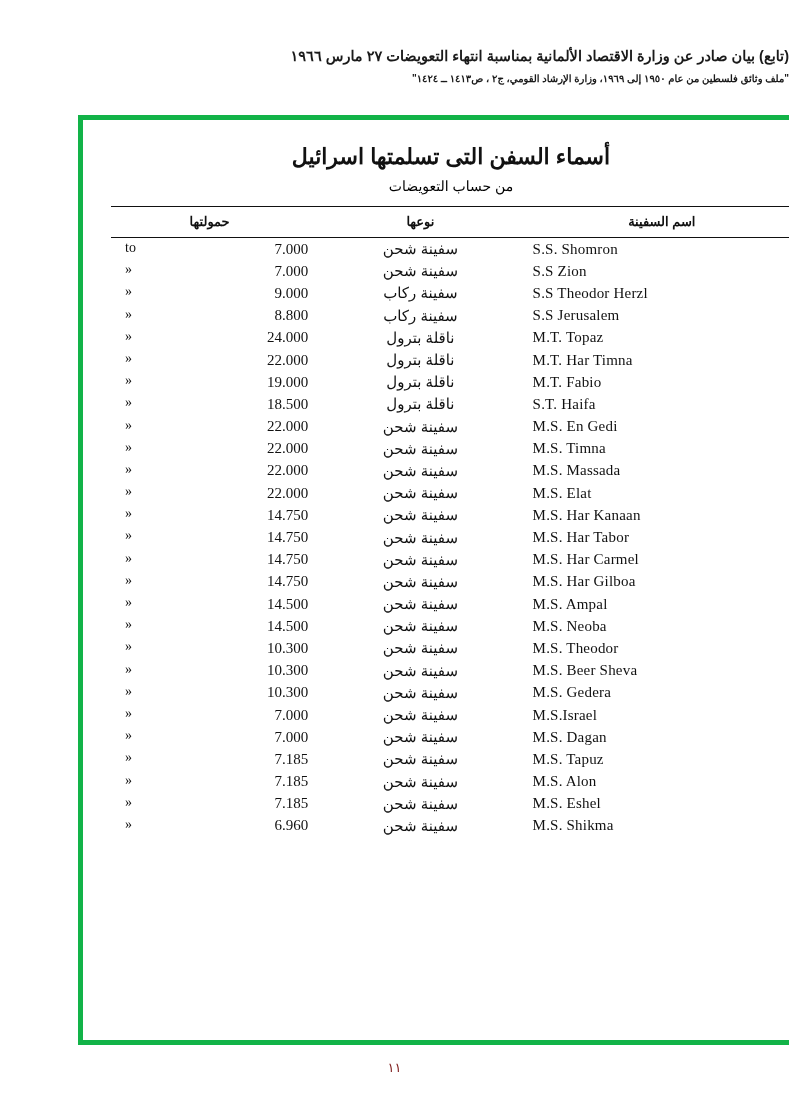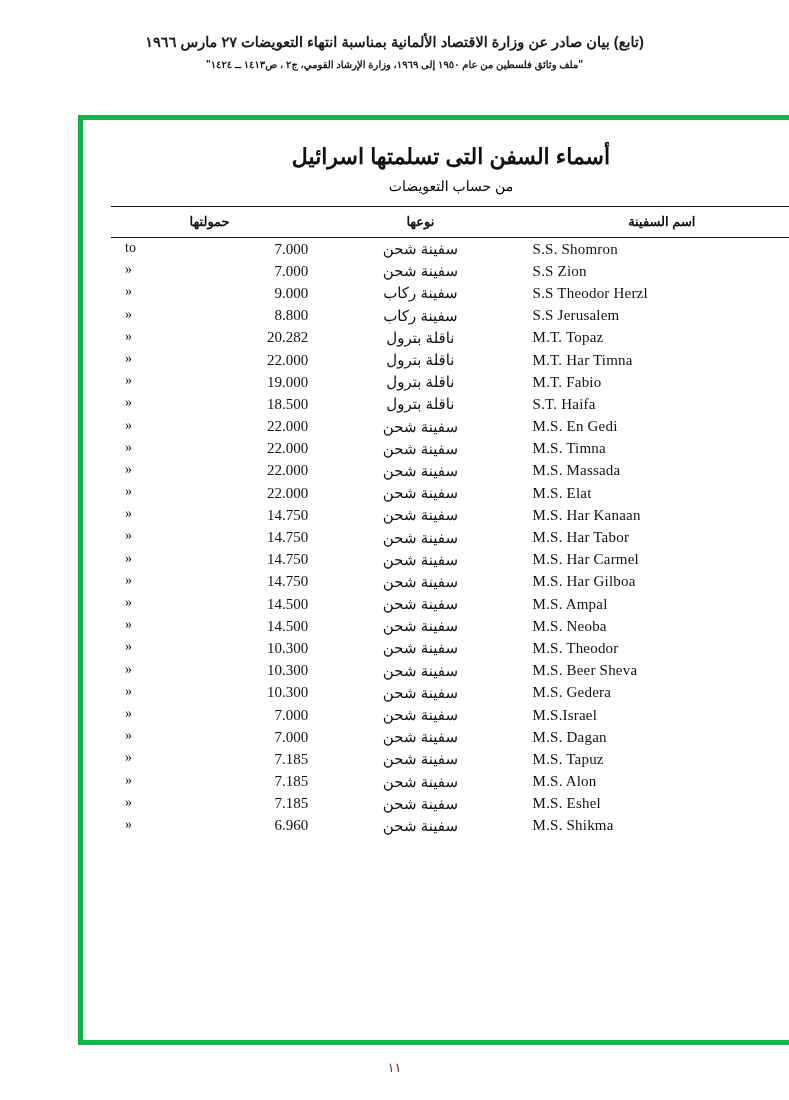--- a/index.html
+++ b/index.html
@@ -18,22 +18,21 @@
 
   .page {
     width: 789px;
     height: 1100px;
     position: relative;
     box-sizing: border-box;
   }
 
   
   .doc-header {
-    text-align: center;
-    padding-top: 34px;
+    padding-top: 48px;
   }
   .doc-header .line1 {
     font-family: "Liberation Sans", sans-serif;
     font-weight: bold;
     font-size: 14.5px;
     letter-spacing: 0px;
     color: #1a1a1a;
     direction: rtl;
   }
   .doc-header .line2 {
@@ -193,21 +192,21 @@
               <td class="tonnage"><span>9.000</span><span class="unit">»</span></td>
             </tr>
             <tr>
               <td class="name">S.S Jerusalem</td>
               <td class="type">سفينة ركاب</td>
               <td class="tonnage"><span>8.800</span><span class="unit">»</span></td>
             </tr>
             <tr>
               <td class="name">M.T. Topaz</td>
               <td class="type">ناقلة بترول</td>
-              <td class="tonnage"><span>20.282</span><span class="unit">»</span></td>
+              <td class="tonnage"><span>24.000</span><span class="unit">»</span></td>
             </tr>
             <tr>
               <td class="name">M.T. Har Timna</td>
               <td class="type">ناقلة بترول</td>
               <td class="tonnage"><span>22.000</span><span class="unit">»</span></td>
             </tr>
             <tr>
               <td class="name">M.T. Fabio</td>
               <td class="type">ناقلة بترول</td>
               <td class="tonnage"><span>19.000</span><span class="unit">»</span></td>

